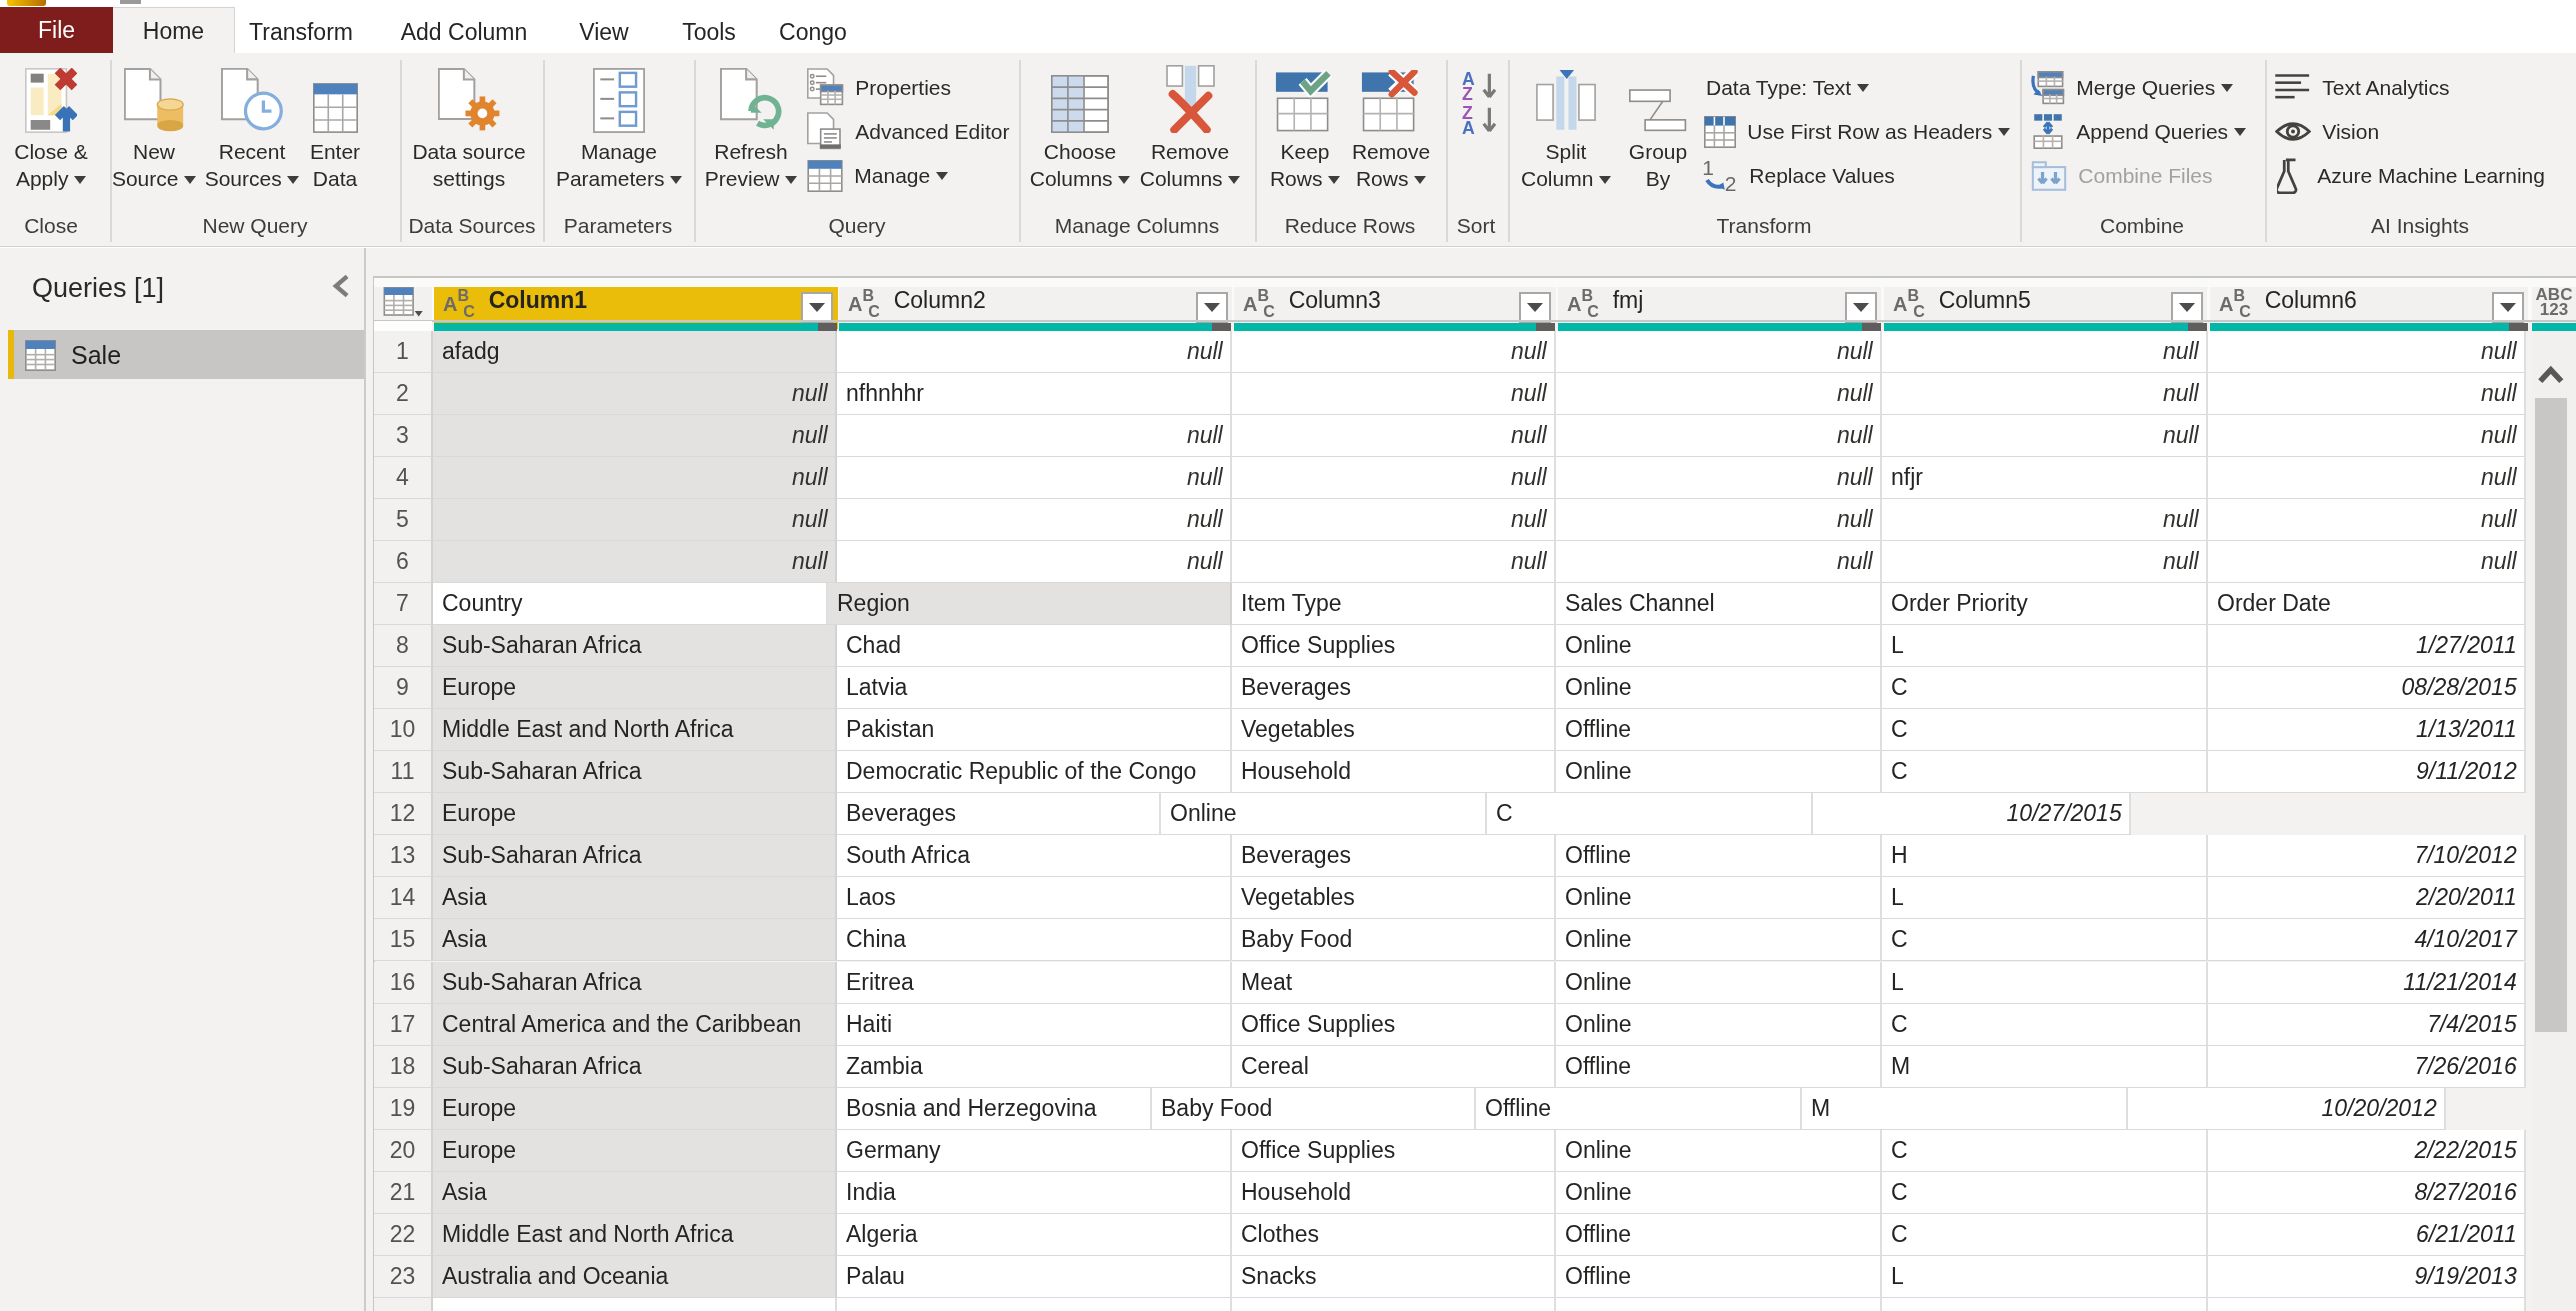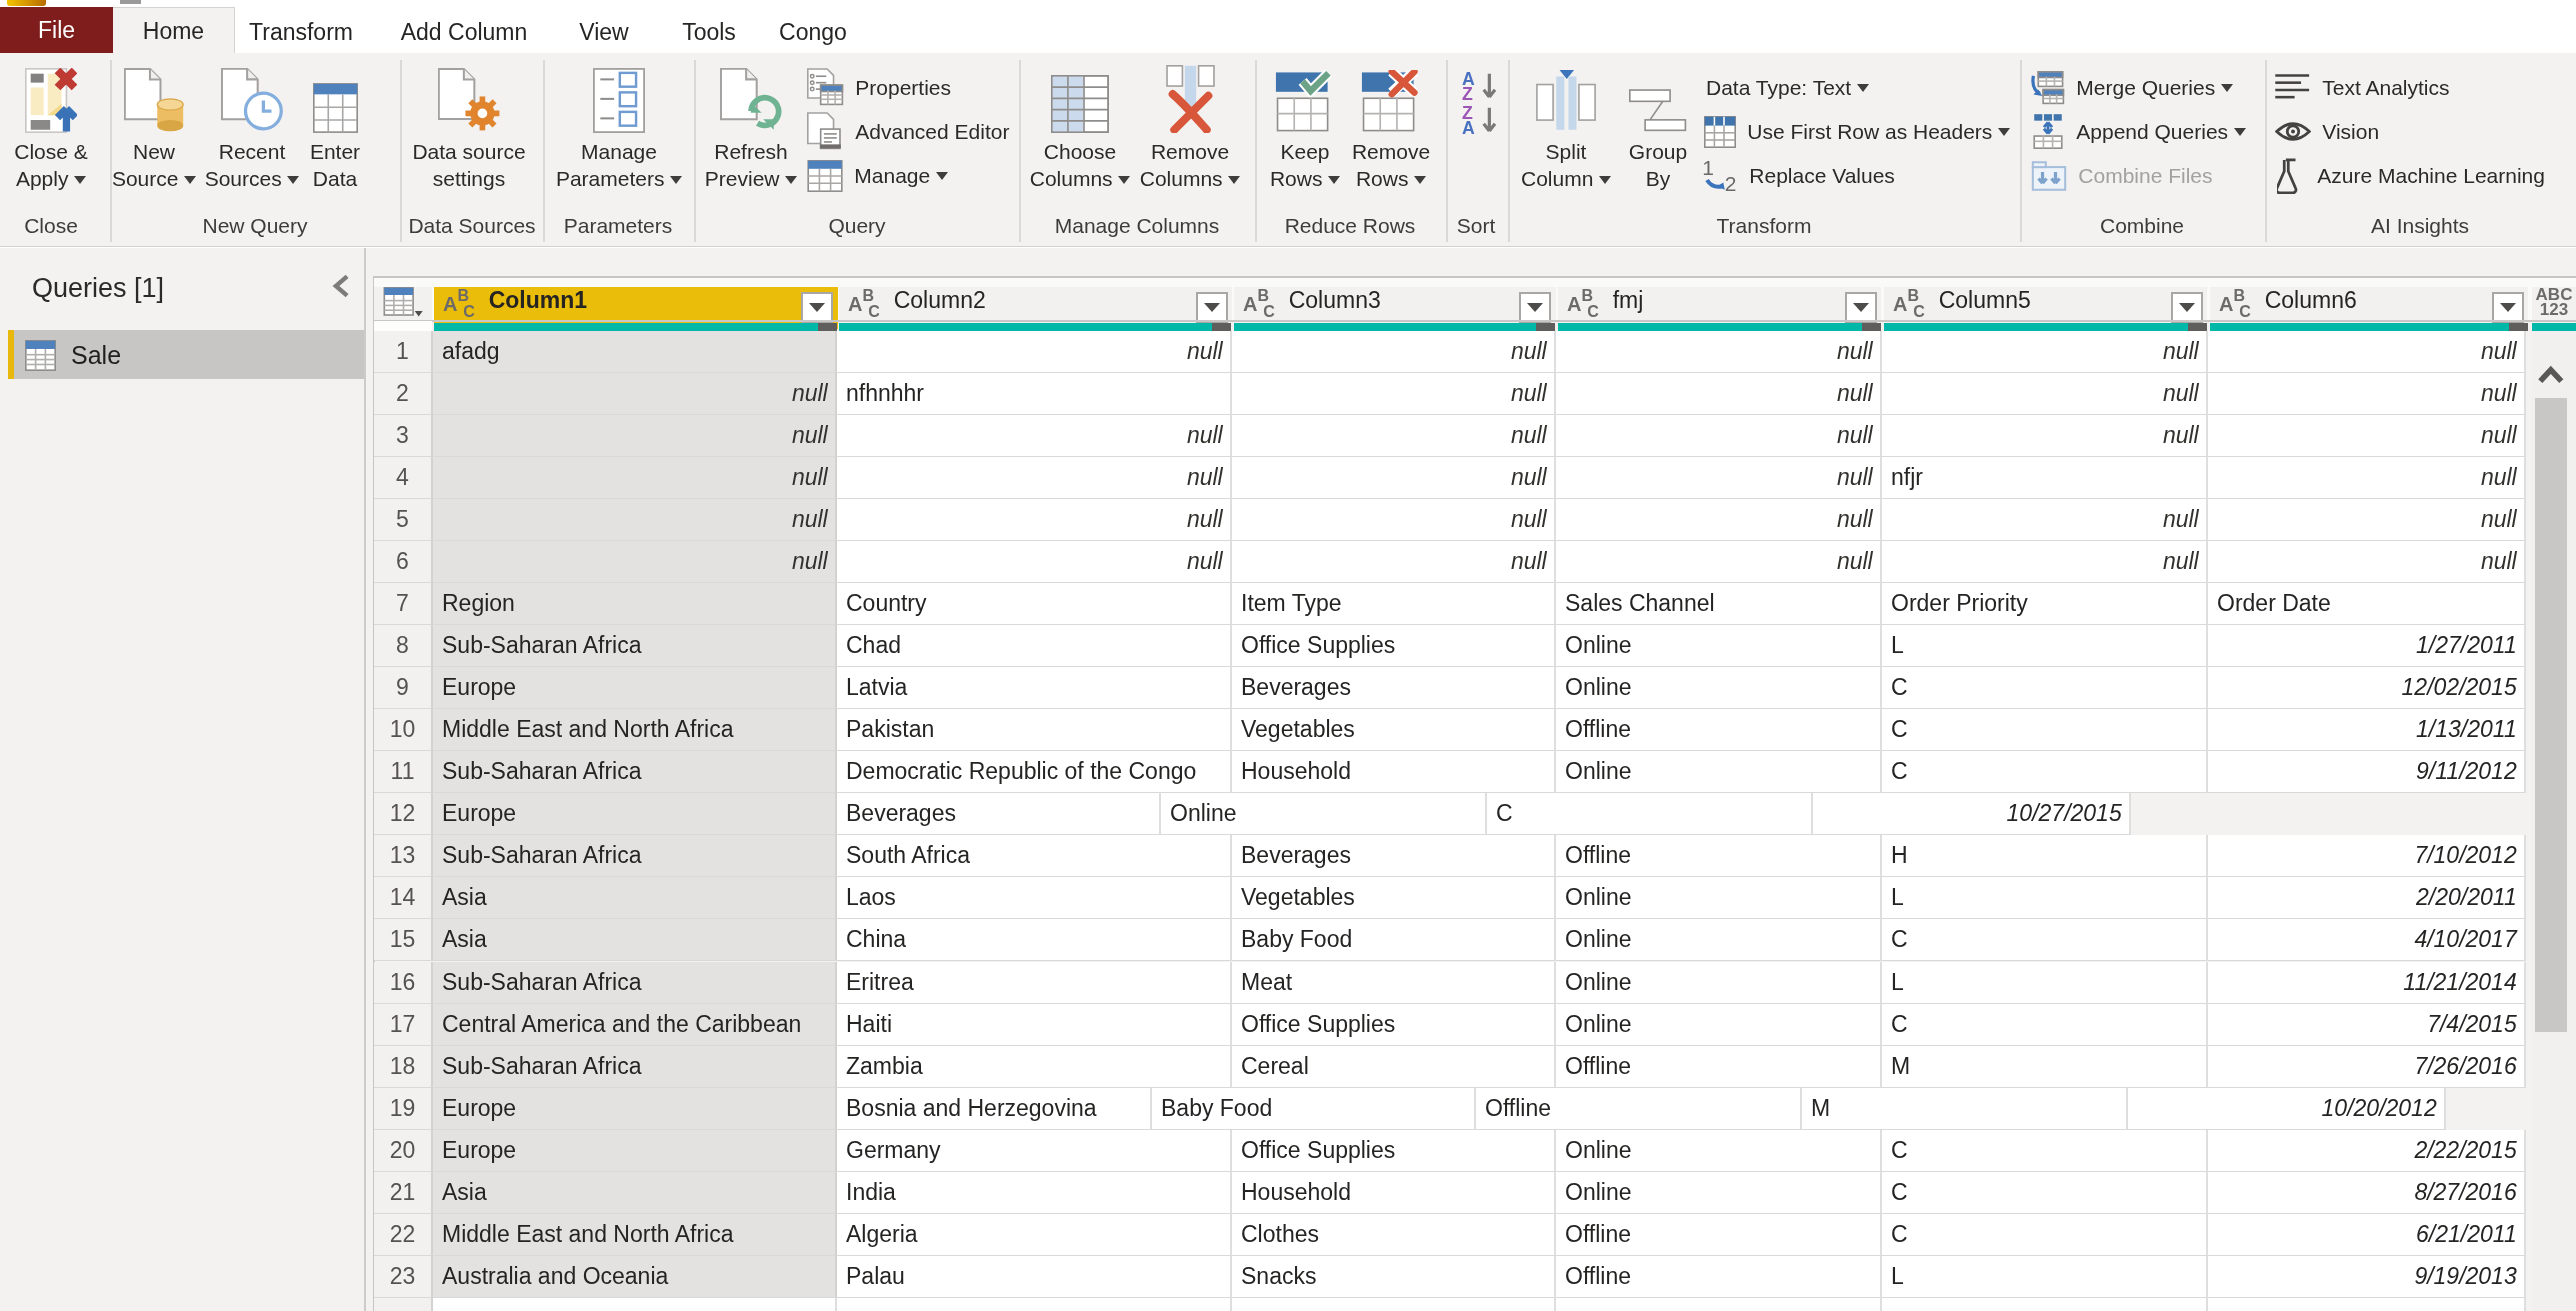--- a/index.html
+++ b/index.html
@@ -570,22 +570,22 @@
     <div class="cell no" style="width:59px">6</div>
     <div class="cell sel nul" style="width:404px">null</div>
     <div class="cell nul" style="width:395px">null</div>
     <div class="cell nul" style="width:324px">null</div>
     <div class="cell nul" style="width:326px">null</div>
     <div class="cell nul" style="width:326px">null</div>
     <div class="cell nul" style="width:318px">null</div>
   </div>
 <div class="row" style="top:583px;height:42px">
     <div class="cell no" style="width:59px">7</div>
+    <div class="cell" style="width:395px">Country</div>
     <div class="cell sel" style="width:404px">Region</div>
-    <div class="cell" style="width:395px">Country</div>
     <div class="cell" style="width:324px">Item Type</div>
     <div class="cell" style="width:326px">Sales Channel</div>
     <div class="cell" style="width:326px">Order Priority</div>
     <div class="cell" style="width:318px">Order Date</div>
   </div>
 <div class="row" style="top:625px;height:42px">
     <div class="cell no" style="width:59px">8</div>
     <div class="cell sel" style="width:404px">Sub-Saharan Africa</div>
     <div class="cell" style="width:395px">Chad</div>
     <div class="cell" style="width:324px">Office Supplies</div>
@@ -593,21 +593,21 @@
     <div class="cell" style="width:326px">L</div>
     <div class="cell dat" style="width:318px">1/27/2011</div>
   </div>
 <div class="row" style="top:667px;height:42px">
     <div class="cell no" style="width:59px">9</div>
     <div class="cell sel" style="width:404px">Europe</div>
     <div class="cell" style="width:395px">Latvia</div>
     <div class="cell" style="width:324px">Beverages</div>
     <div class="cell" style="width:326px">Online</div>
     <div class="cell" style="width:326px">C</div>
-    <div class="cell dat" style="width:318px">12/02/2015</div>
+    <div class="cell dat" style="width:318px">08/28/2015</div>
   </div>
 <div class="row" style="top:709px;height:42px">
     <div class="cell no" style="width:59px">10</div>
     <div class="cell sel" style="width:404px">Middle East and North Africa</div>
     <div class="cell" style="width:395px">Pakistan</div>
     <div class="cell" style="width:324px">Vegetables</div>
     <div class="cell" style="width:326px">Offline</div>
     <div class="cell" style="width:326px">C</div>
     <div class="cell dat" style="width:318px">1/13/2011</div>
   </div>

